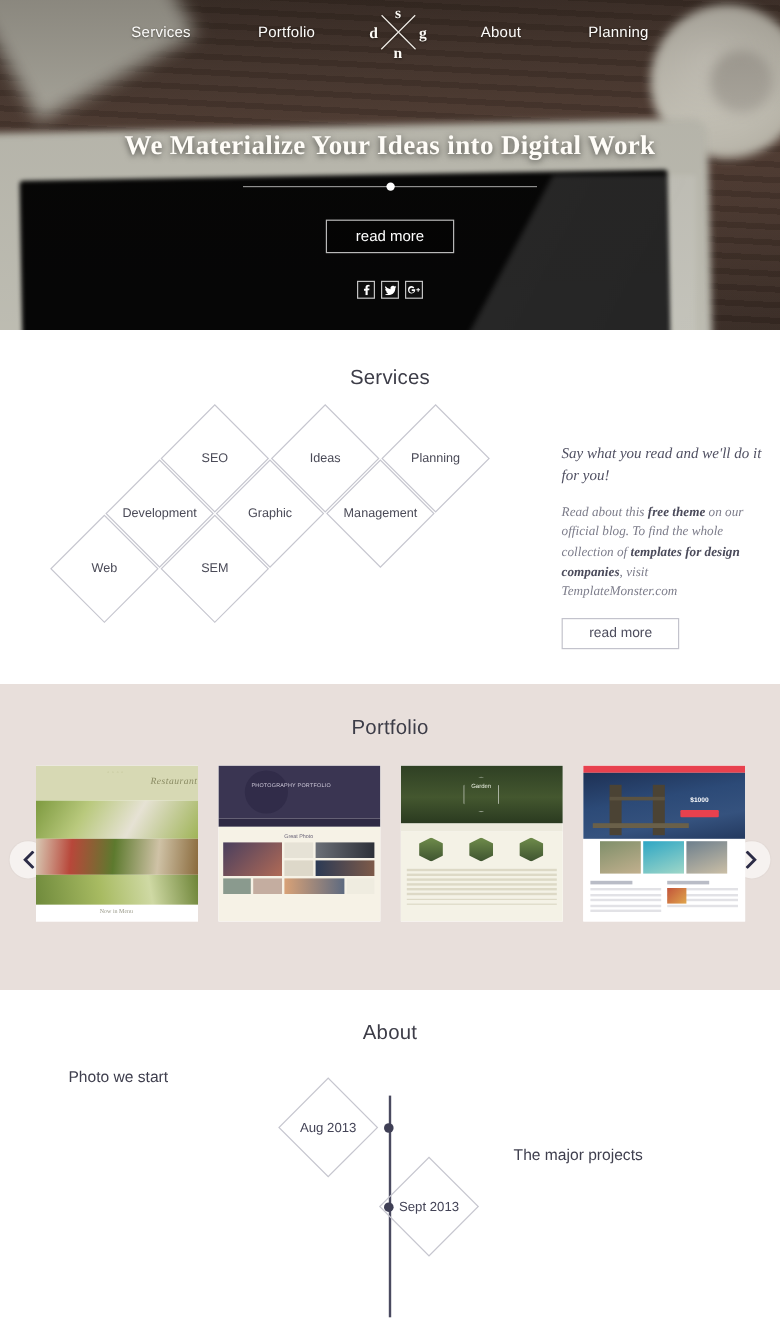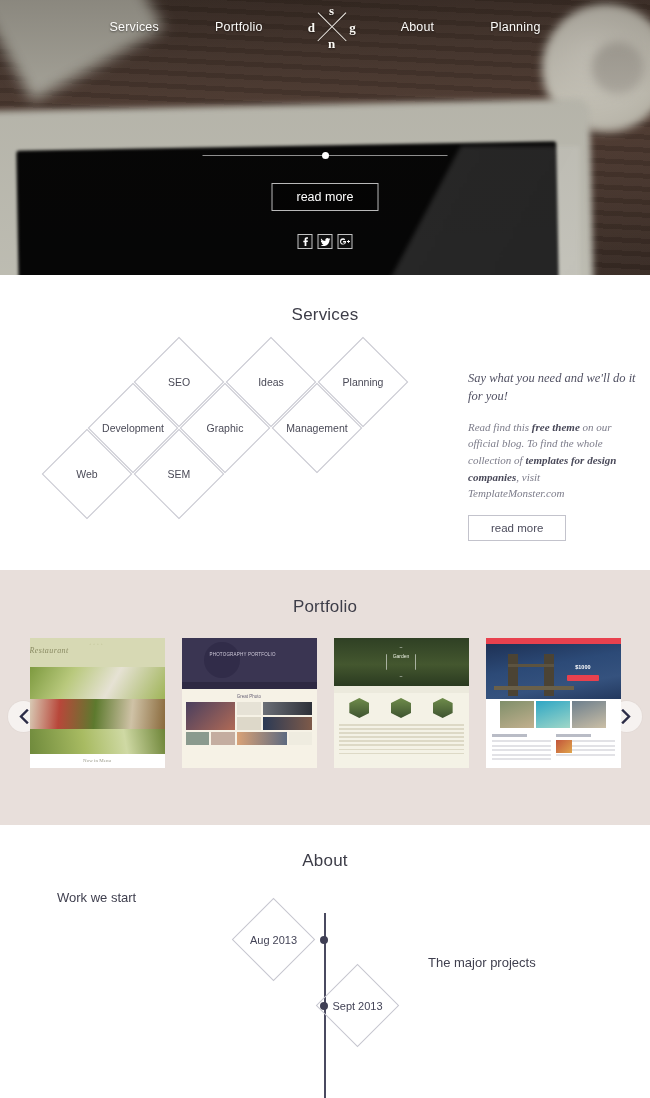--- a/index.html
+++ b/index.html
@@ -215,21 +215,21 @@
     border-radius: 50%; background: #f6f2f0;
     display: flex; align-items: center; justify-content: center;
     cursor: pointer; box-shadow: 0 0 0 1px rgba(0,0,0,.02);
   }
   .arrow.left { left: 8px; }
   .arrow.right { right: 8px; }
   .arrow svg { display: block; }
 
   
   .t1-head { height: 29px; background: #d7d9b4; position: relative; }
-  .t1-head .scr { font-family:"Liberation Serif",serif; font-style:italic; color:#8a8b63; font-size:8px; text-align:left; padding-top:8px; letter-spacing:.4px;}
+  .t1-head .scr { font-family:"Liberation Serif",serif; font-style:italic; color:#8a8b63; font-size:8px; text-align:right; padding-top:8px; letter-spacing:.4px;}
   .t1-head .dots { position:absolute; top:3px; left:0; right:0; text-align:center; color:#b9bb8e; font-size:5px; letter-spacing:2px;}
   .t1-b1 { height: 32px; background: linear-gradient(120deg,#7d9a3f 0%,#b9c97d 30%,#e6e2d4 60%,#9fb457 100%); }
   .t1-b2 { height: 30px; background: linear-gradient(95deg,#d8c9b4 0%,#b8473a 22%,#5d7a2e 48%,#cfc2a6 75%,#8a6a3c 100%); }
   .t1-b3 { height: 25px; background: linear-gradient(80deg,#6f8a3c 0%,#a8bb62 40%,#cfd9a4 70%,#6d8437 100%); }
   .t1-foot { height: 14px; background:#fff; color:#9a9a8a; font-size:5px; text-align:center; padding-top:4px; font-family:"Liberation Serif",serif;}
 
   
   .t2-head { height: 44px; background: #3a3552; position: relative; overflow:hidden;}
   .t2-head .circ { position:absolute; left:22px; top:4px; width:36px; height:36px; border-radius:50%; background:#312c49;}
   .t2-head .ttl { position:absolute; left:28px; top:14px; color:#cfcada; font-size:4.5px; line-height:1.5; letter-spacing:.2px;}
@@ -321,20 +321,21 @@
         <div class="ltr t">s</div>
         <div class="ltr r">g</div>
         <div class="ltr b2">n</div>
         <div class="ltr l">d</div>
       </div>
 
       <a href="#">About</a>
       <a href="#">Planning</a>
     </nav>
 
+    <h1 class="hero-title">We Materialize Your Ideas into Digital Work</h1>
 
     <div class="slider-rail">
       <div class="slider-dot"></div>
     </div>
 
     <button class="hero-btn">read more</button>
 
     <div class="socials">
       <div class="soc">
         <svg width="6" height="9" viewBox="0 0 6 9">
@@ -378,22 +379,22 @@
         </div>
       <div class="dia" style="left:230px; top:66px;">
         <span>Management</span>
         </div>
       <div class="dia" style="left:276px; top:20px;">
         <span>Planning</span>
         </div>
     </div>
 
     <div class="svc-text">
-      <div class="svc-lead">Say what you need and we'll do it for you!</div>
-      <div class="svc-body"><span>Read find this </span><b>free theme</b><span> on our official blog. To find the whole collection of </span><b>templates for design companies</b><span>, visit TemplateMonster.com</span></div>
+      <div class="svc-lead">Say what you read and we'll do it for you!</div>
+      <div class="svc-body"><span>Read about this </span><b>free theme</b><span> on our official blog. To find the whole collection of </span><b>templates for design companies</b><span>, visit TemplateMonster.com</span></div>
       <button class="svc-btn">read more</button>
     </div>
   </section>
 
   <section class="portfolio">
     <h2 class="sec-title">Portfolio</h2>
 
     <div class="arrow left">
       <svg width="11" height="15" viewBox="0 0 11 15">
           <path d="M9 1.5 3 7.5l6 6" stroke="#2c2c46" stroke-width="2.4" fill="none" stroke-linecap="square"></path>
@@ -511,21 +512,21 @@
     <div class="tl-dot" style="top:177px;"></div>
 
     <div class="tl-dia" style="left:244px; top:85px;">
       <span>Aug 2013</span>
     </div>
     <div class="tl-dia" style="left:328px; top:151px;">
       <span>Sept 2013</span>
     </div>
 
     <div class="ab-blk" style="left:57px; top:65px;">
-      <div class="ab-h">Work we start</div>
+      <div class="ab-h">Photo we start</div>
     </div>
 
     <div class="ab-blk" style="left:428px; top:130px;">
       <div class="ab-h">The major projects</div>
     </div>
   </section>
 
 </div>
 
 </body></html>

